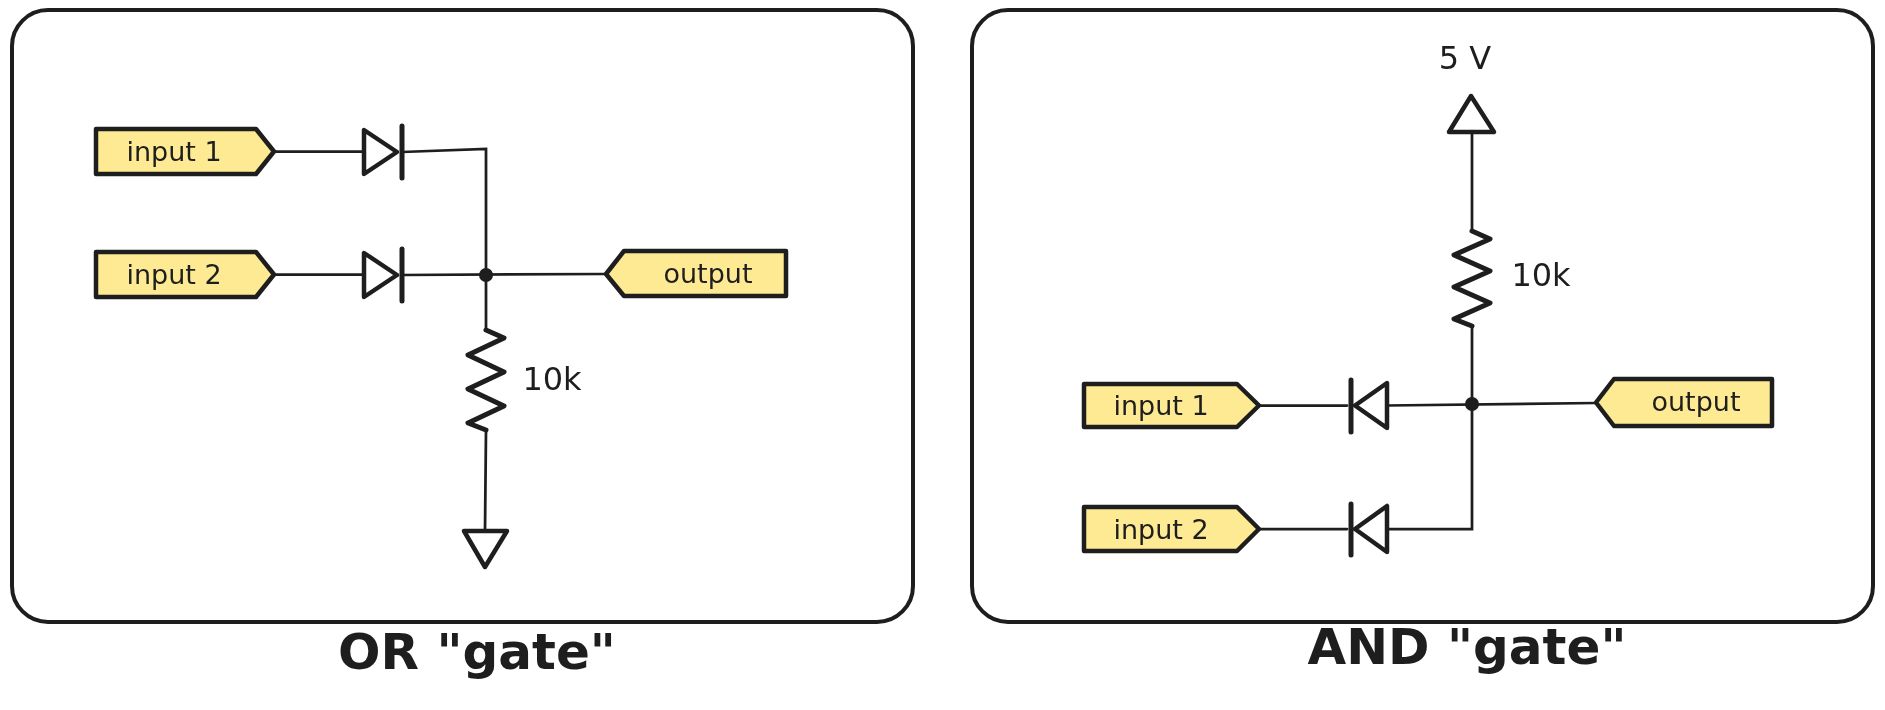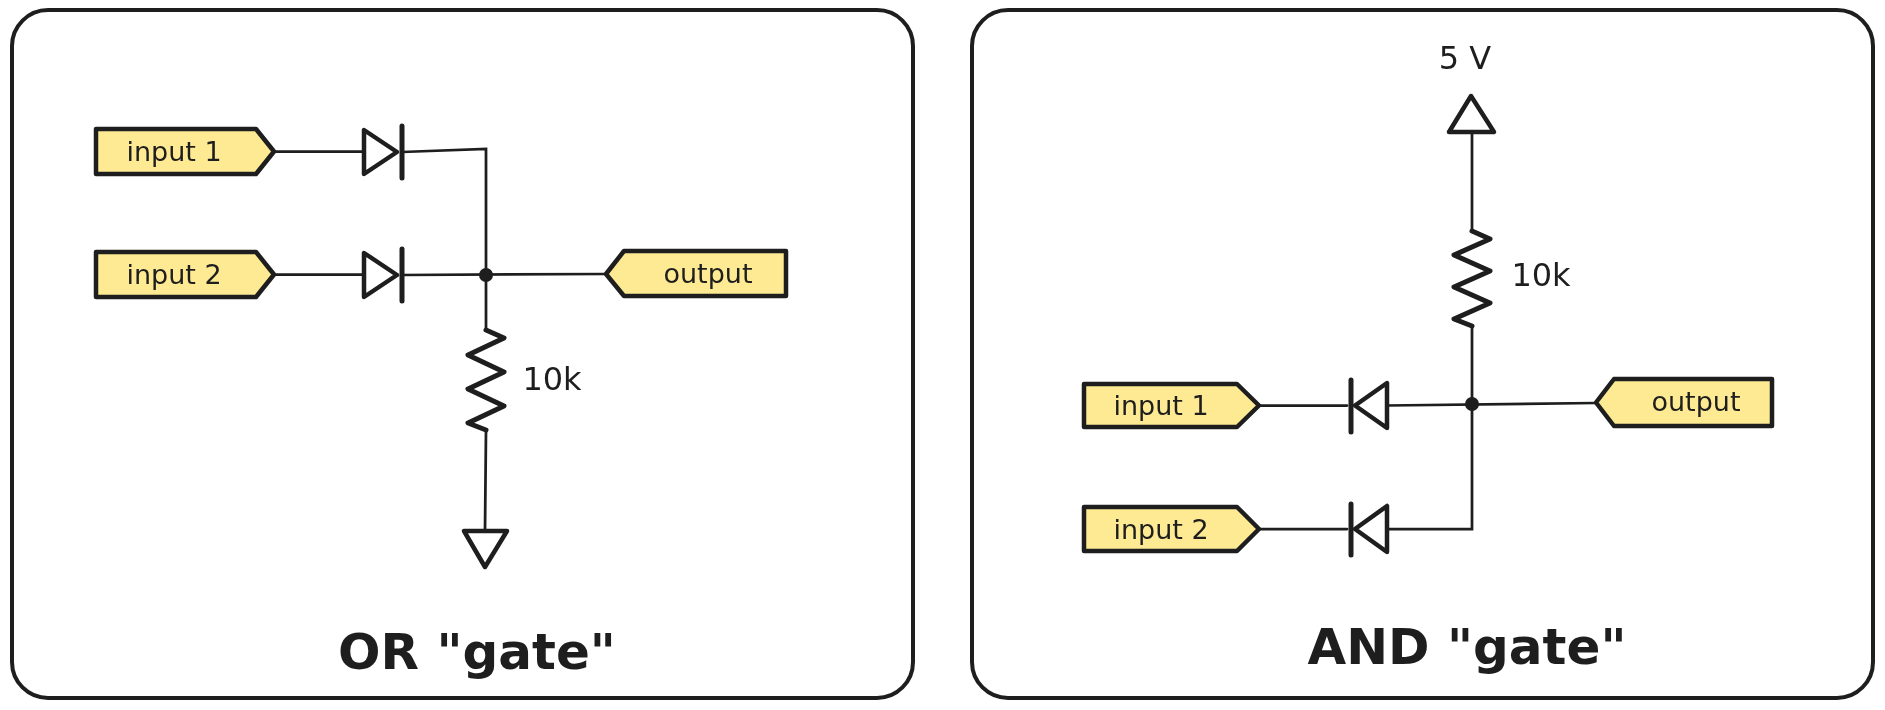--- a/index.html
+++ b/index.html
@@ -8,21 +8,21 @@
     width: 1885px;
     height: 710px;
     background: #ffffff;
     font-family: "DejaVu Sans", "Liberation Sans", sans-serif;
     overflow: hidden;
   }
   .panel {
     position: absolute;
     top: 8px;
     width: 905px;
-    height: 692px;
+    height: 616px;
     box-sizing: border-box;
     border: 4.5px solid #1e1e1e;
     border-radius: 38px;
     background: #ffffff;
   }
   #panel-or  { left: 10px; }
   #panel-and { left: 970px; }
   .panel svg { position: absolute; left: 0; top: 0; }
   .wire   { stroke: #1e1e1e; stroke-width: 2.75; fill: none; stroke-linecap: round; }
   .comp   { stroke: #1e1e1e; stroke-width: 4.5;  fill: #ffffff; stroke-linejoin: round; stroke-linecap: round; }

